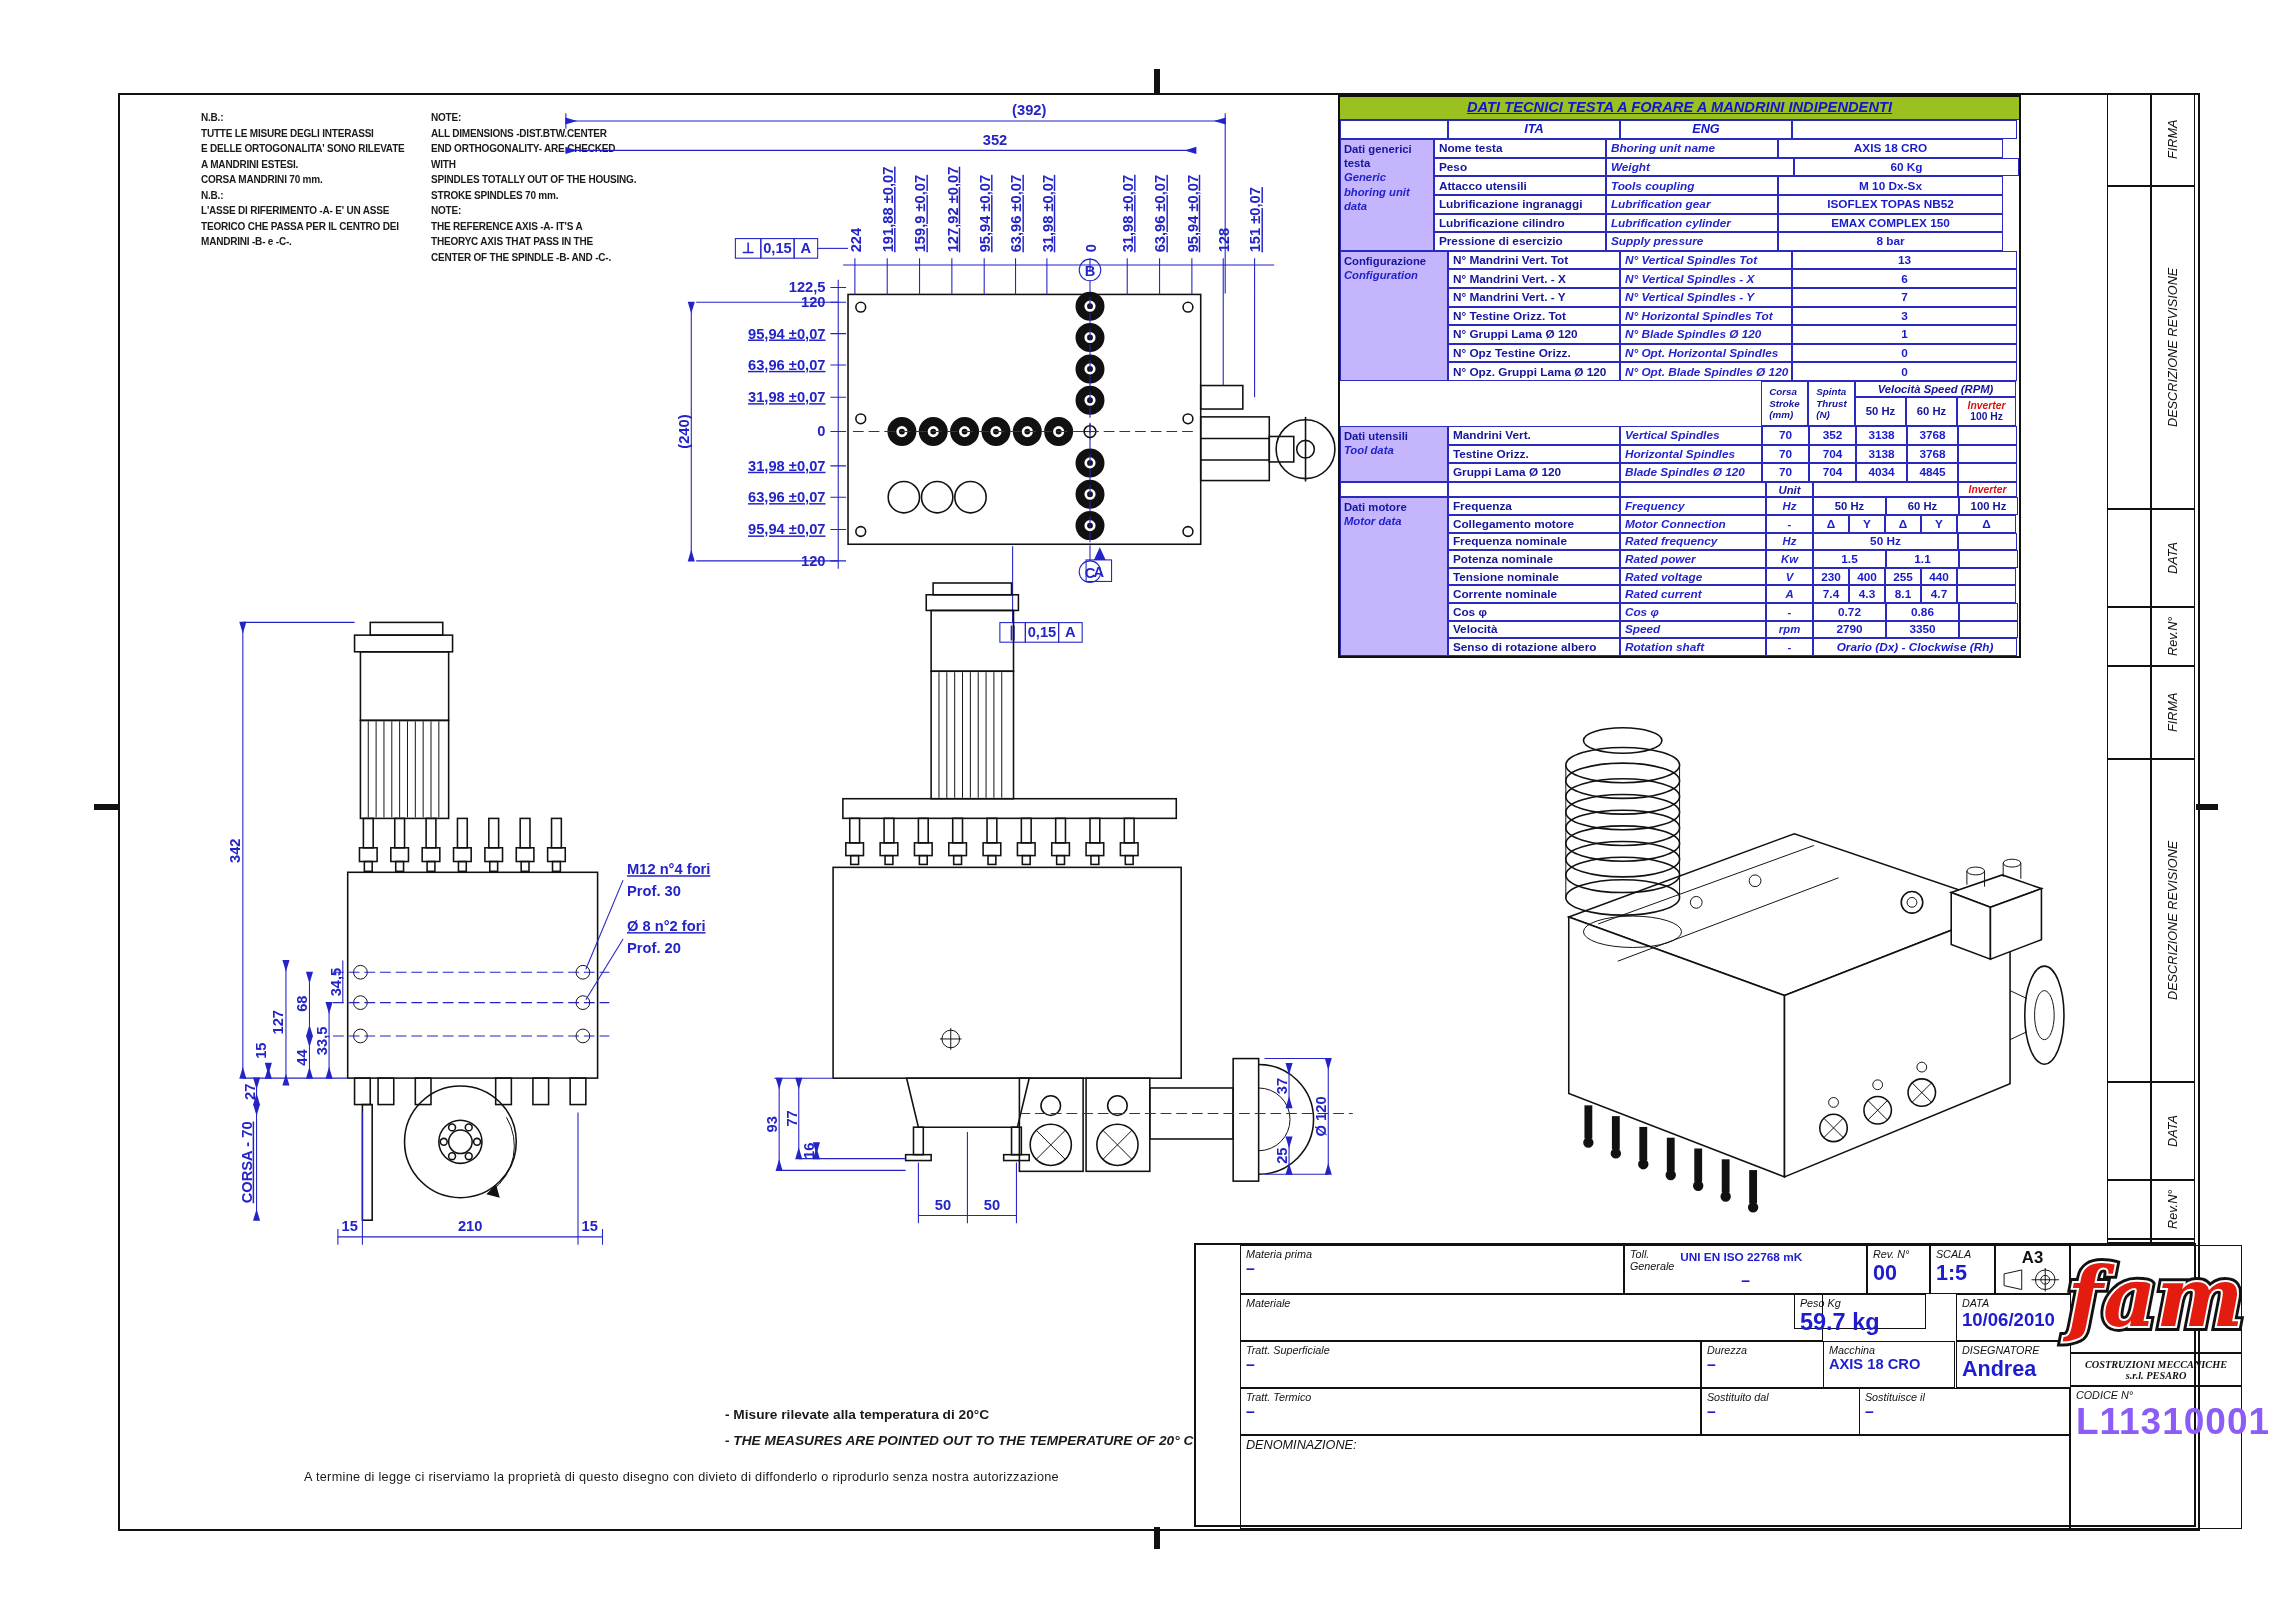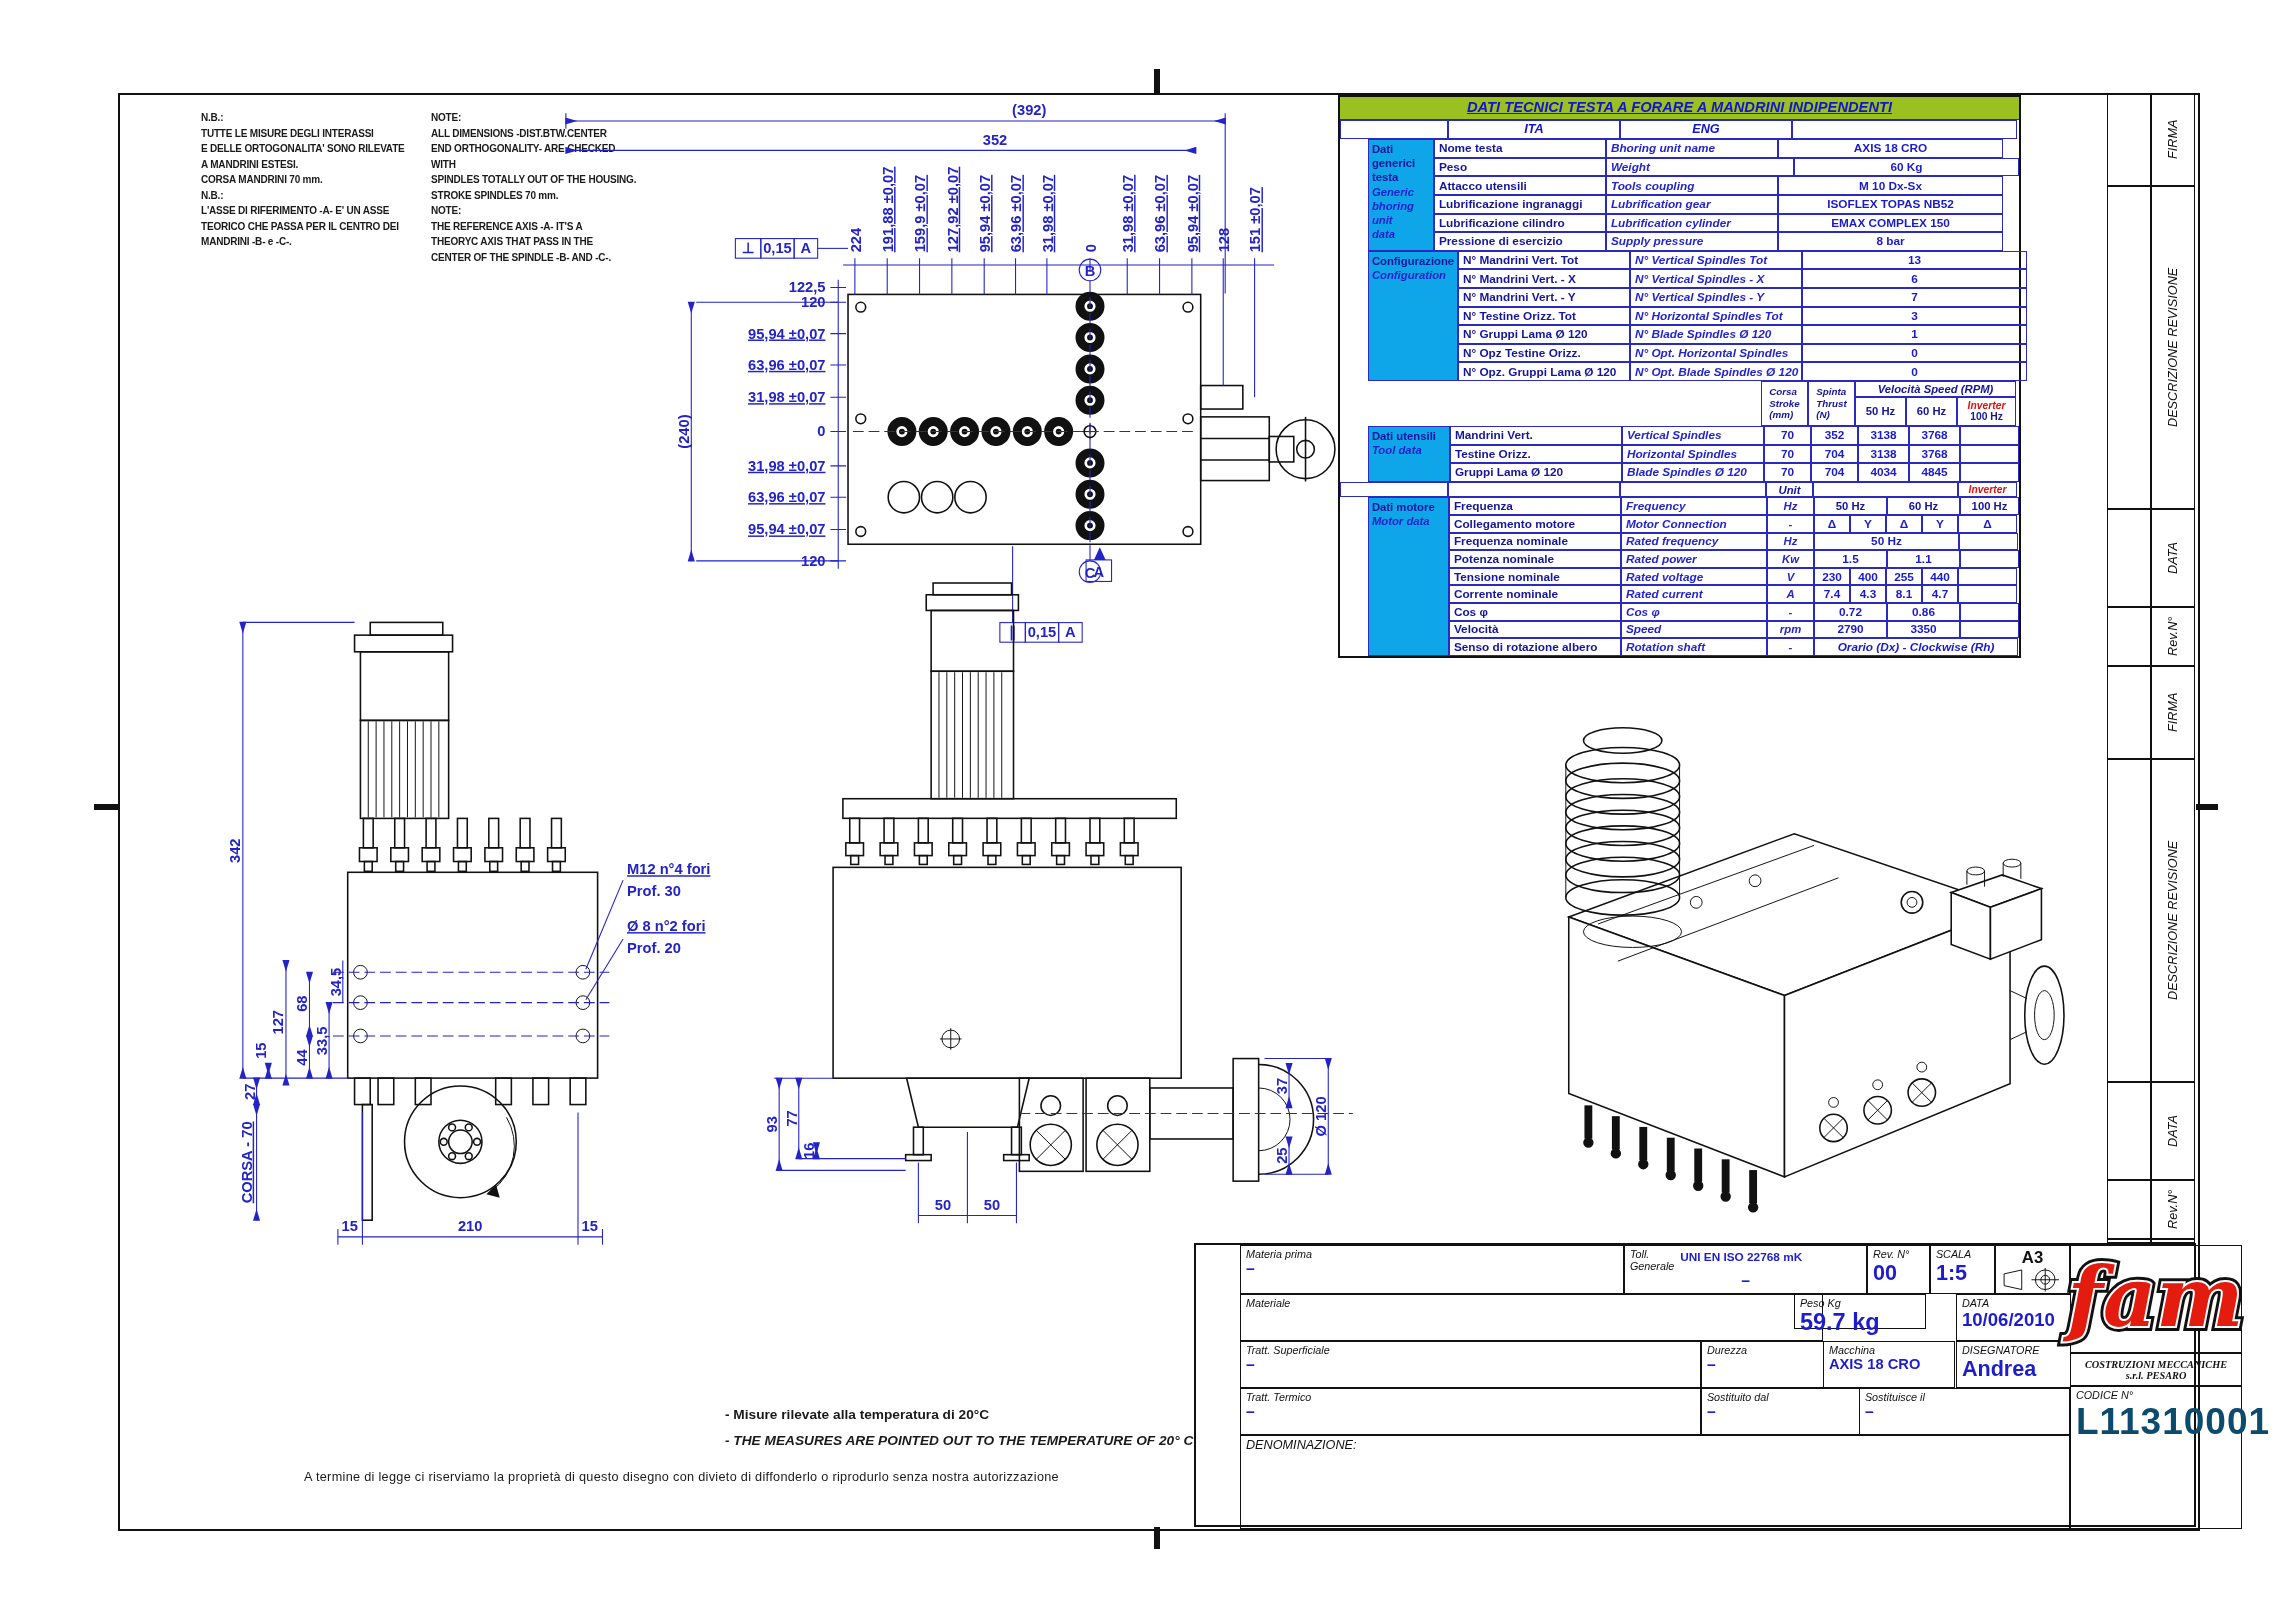--- a/index.html
+++ b/index.html
@@ -31,21 +31,21 @@
   .trow { display:flex; }
   .tc { border:0.5px solid #2a2ac0; box-sizing:border-box; overflow:hidden; white-space:nowrap;
         display:flex; align-items:center; justify-content:center; font-size:11.8px; }
   .tc.l { justify-content:flex-start; padding-left:3.9px; }
   .ith { color:#1414cc; font:bold italic 12.7px "Liberation Sans", sans-serif; }
   .ita { color:#15159d; font-weight:600; }
   .eng { color:#2424cf; font-style:italic; font-weight:600; }
   .val { color:#1a1ace; font-weight:bold; }
   .red { color:#e01010; font-weight:bold; font-style:italic; }
   .tsection { display:flex; }
-  .tlabel { background:#0ea5e9; border:0.5px solid #2a2ac0; box-sizing:border-box; padding:2px 2.9px;margin-left:28px; }
+  .tlabel { background:#c4b5fd; border:0.5px solid #2a2ac0; box-sizing:border-box; padding:2px 2.9px; }
   .tl1 { color:#15159d; font:bold 11.3px "Liberation Sans", sans-serif; white-space:pre-line; line-height:1.25; }
   .tl2 { color:#2222cc; font:bold italic 11.3px "Liberation Sans", sans-serif; white-space:pre-line; line-height:1.25; }
   .trows { flex:1; }
   .void { border:none; }
   .hzh { color:#15159d; font-weight:bold; font-size:11.3px; }
   .unitc { color:#2424cf; font-style:italic; font-weight:bold; font-size:11.3px; }
 
   
   .vlab { writing-mode:vertical-rl; transform:rotate(180deg); font:italic 12.7px "Liberation Sans", sans-serif;
           color:#111; display:flex; align-items:center; justify-content:center; width:100%; height:100%; box-sizing:border-box; }
@@ -55,21 +55,21 @@
   .legal { font-size:12.7px; color:#1a1a1a; text-align:center; letter-spacing:0.3px; }
   .meas { text-align:left; font-size:13.7px; font-weight:600; color:#1a1a1a; line-height:1.9; }
   .meas .it2 { font-style:italic; }
   .tb { border:2px solid #111; box-sizing:border-box; }
   .cell { position:absolute; border:1.2px solid #111; box-sizing:border-box; padding:2px 4.9px;margin-left:44px; }
   .tl { font:italic 10.8px "Liberation Sans", sans-serif; color:#111; }
   .tv { color:#1d1dcf; font-weight:bold; }
   .dashv { color:#1d1dcf; font-weight:bold; font-size:15.7px; }
   .company { font:bold italic 10.3px "Liberation Serif", serif; text-align:center; }
   .denom { font:bold 33px "Liberation Sans", sans-serif; color:#1d1dd2; letter-spacing:0.5px; }
-  .codice { font:bold 37px "Liberation Sans", sans-serif; color:#0c4a6e; letter-spacing:1px; }
+  .codice { font:bold 37px "Liberation Sans", sans-serif; color:#8b5cf6; letter-spacing:1px; }
 </style>
 </head>
 <body>
 
 <div class="abs frame" style="left:118px;top:93px;width:2078px;height:1434px;"></div>
 <div class="abs mark" style="left:94px;top:804px;width:23.5px;height:5.9px;"></div>
 <div class="abs mark" style="left:1154px;top:69px;width:5.9px;height:24.5px;"></div>
 <div class="abs mark" style="left:1154px;top:1527px;width:5.9px;height:21.6px;"></div>
 <div class="abs mark" style="left:2196px;top:804px;width:21.6px;height:5.9px;"></div>
 

